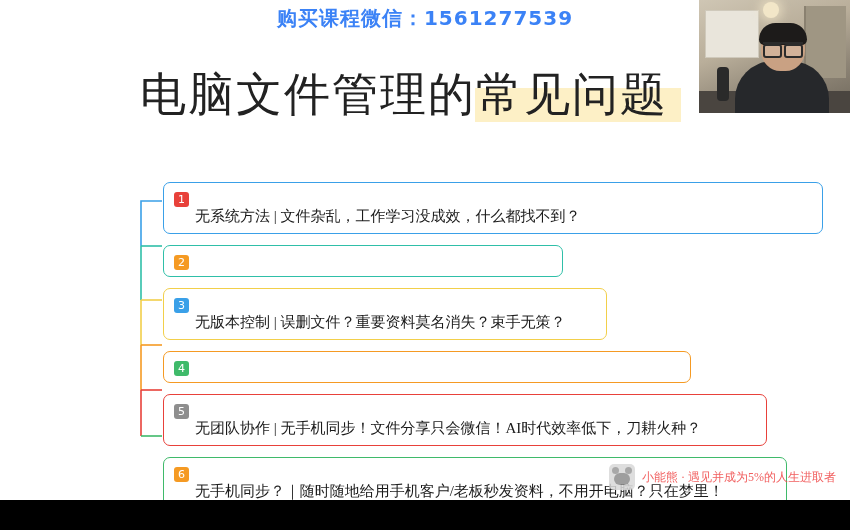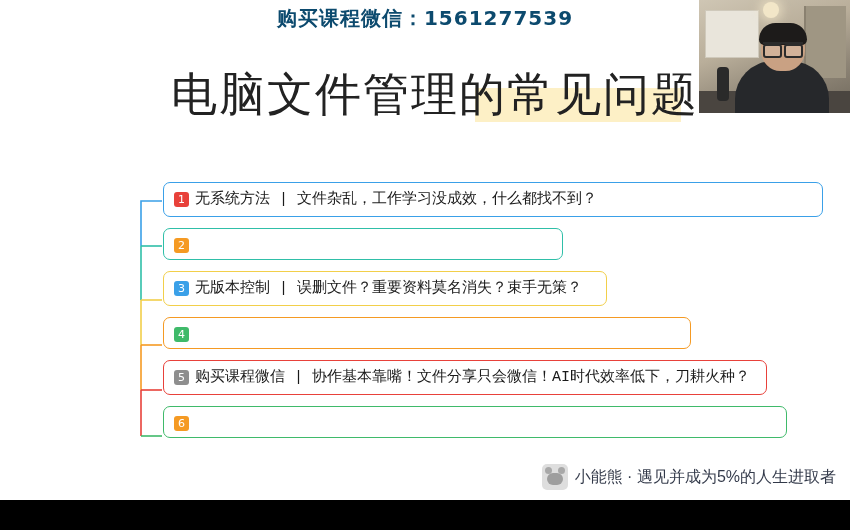--- a/index.html
+++ b/index.html
@@ -26,21 +26,21 @@
     left: 0;
     top: 0;
     width: 850px;
     height: 36px;
     background: #ffffff;
     display: flex;
     align-items: center;
     justify-content: center;
   }
   #banner-text {
-    color: #0c4a6e;
+    color: #3b82f6;
     font-size: 20px;
     font-weight: bold;
     letter-spacing: 1px;
     font-family: "DejaVu Sans", sans-serif;
     white-space: nowrap;
   }
   
   #slide {
     position: absolute;
     left: 0;
@@ -56,21 +56,20 @@
     height: 62px;
   }
   #slide-title {
     position: relative;
     font-size: 46px;
     color: #222;
     font-family: "DejaVu Sans", sans-serif;
     white-space: nowrap;
     letter-spacing: 2px;
     z-index: 2;
-    margin-left: 31px;
   }
   #title-highlight {
     position: absolute;
     left: 335px;
     top: 24px;
     width: 206px;
     height: 34px;
     background: #fdf0c6;
     z-index: 1;
   }
@@ -111,21 +110,22 @@
     color: #fff;
     font-size: 11px;
     line-height: 15px;
     text-align: center;
     font-family: "DejaVu Sans", sans-serif;
   }
   .item-text {
     font-size: 15px;
     line-height: 21px;
     color: #1a1a1a;
-    font-family: Liberation Mono, monospace;
+    font-family: Liberation Serif, serif;
+    margin-top: 17px;
   }
   
   #watermark {
     position: absolute;
     right: 14px;
     bottom: 10px;
     display: flex;
     align-items: center;
     opacity: 0.85;
   }
@@ -152,23 +152,23 @@
   #wm-face {
     position: absolute;
     left: 5px;
     top: 9px;
     width: 16px;
     height: 12px;
     border-radius: 8px;
     background: #8e8e8e;
   }
   #wm-text {
-    font-size: 16px;
-    color: #0f172a;
-    font-family: Liberation Sans, sans-serif;
+    font-size: 12px;
+    color: #ef4444;
+    font-family: Liberation Serif, serif;
   }
   
   #webcam {
     position: absolute;
     right: 0;
     top: 0;
     width: 151px;
     height: 113px;
     overflow: hidden;
     background: #6d6a62;
@@ -307,25 +307,26 @@
         <span class="item-num" style="background:#3aa0e8">3</span>
         <span class="item-text">无版本控制 | 误删文件？重要资料莫名消失？束手无策？</span>
       </div>
 
       <div class="item" style="border-color:#f59a23; width:528px">
         <span class="item-num" style="background:#3fba6a">4</span>
       </div>
 
       <div class="item" style="border-color:#e8413a; width:604px">
         <span class="item-num" style="background:#8e8e8e">5</span>
-        <span class="item-text">购买课程微信 | 协作基本靠嘴！文件分享只会微信！AI时代效率低下，刀耕火种？</span>
+        <span class="item-text">无团队协作 | 无手机同步！文件分享只会微信！AI时代效率低下，刀耕火种？</span>
       </div>
 
       <div class="item" style="border-color:#3fba6a; width:624px">
         <span class="item-num" style="background:#f59a23">6</span>
+        <span class="item-text">无手机同步？｜随时随地给用手机客户/老板秒发资料，不用开电脑？只在梦里！</span>
       </div>
 
     </div>
 
     <div id="watermark">
       <div id="wm-logo">
         <div id="wm-face"></div>
       </div>
       <div id="wm-text">小能熊 · 遇见并成为5%的人生进取者</div>
     </div>

